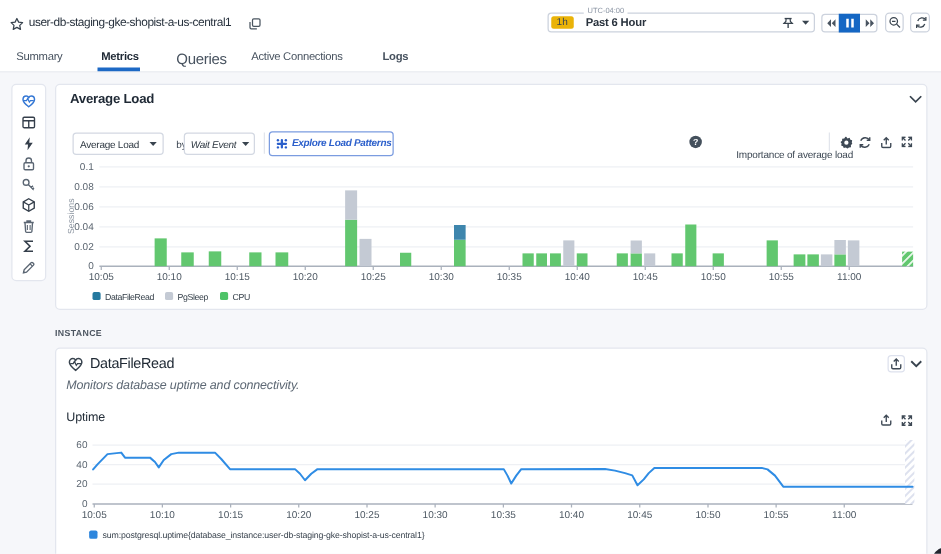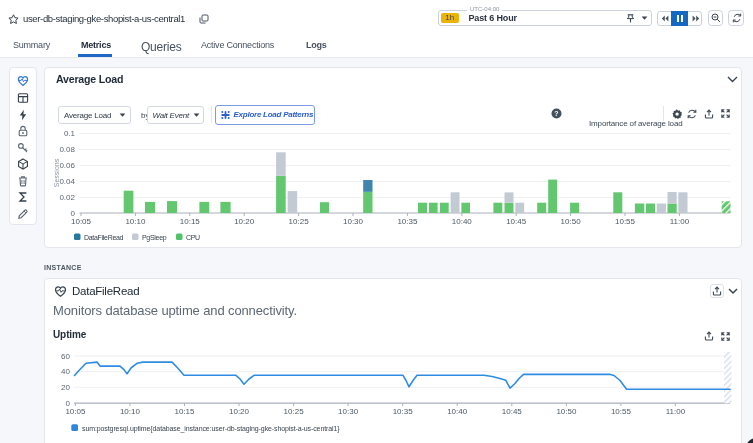--- a/index.html
+++ b/index.html
@@ -235,22 +235,22 @@
   </svg>
 <div class="txt" style="left:72px;top:284.5px;font-size:11.5px;color:#212b36;letter-spacing:-0.25px;">DataFileRead</div>
 <div class="abs" style="left:710px;top:284px;width:14px;height:14px;border:1px solid #dde1ed;border-radius:3px;background:#fff;box-sizing:border-box;"></div>
 <svg class="abs" style="left:712px;top:286px" width="10" height="10" viewBox="0 0 10 10">
 <path d="M1.4 5.4 V8 a1 1 0 0 0 1 1 h5.2 a1 1 0 0 0 1 -1 V5.4" fill="none" stroke="#3e4955" stroke-width="1.1"></path>
 <path d="M5 6.6 V1.4 M3 3.2 L5 1.1 L7 3.2" fill="none" stroke="#3e4955" stroke-width="1.1"></path>
   </svg>
 <svg class="abs" style="left:728px;top:288px" width="10" height="7" viewBox="0 0 10 7">
     <path d="M1 1 L5 5 L9 1" fill="none" stroke="#39444f" stroke-width="1.5"></path>
   </svg>
-<div class="txt" style="left:53px;top:303px;font-size:13px;color:#5d6874;letter-spacing:-0.12px;">Monitors database uptime and connectivity.</div>
-<div class="txt" style="left:53px;top:329px;font-size:10px;color:#242e39;letter-spacing:-0.1px;font-weight:bold;">Uptime</div>
+<div class="txt" style="left:53px;top:303px;font-size:10px;color:#5d6874;letter-spacing:-0.12px;font-style:italic;">Monitors database uptime and connectivity.</div>
+<div class="txt" style="left:53px;top:329px;font-size:10px;color:#242e39;letter-spacing:-0.1px;">Uptime</div>
 <svg class="abs" style="left:704px;top:331px" width="10" height="10" viewBox="0 0 10 10">
 <path d="M1.4 5.4 V8 a1 1 0 0 0 1 1 h5.2 a1 1 0 0 0 1 -1 V5.4" fill="none" stroke="#3e4955" stroke-width="1.1"></path>
 <path d="M5 6.6 V1.4 M3 3.2 L5 1.1 L7 3.2" fill="none" stroke="#3e4955" stroke-width="1.1"></path>
   </svg>
 <svg class="abs" style="left:721px;top:331.5px" width="9" height="9" viewBox="0 0 9 9">
 <path d="M5.6 0.8 h2.6 v2.6 M8 1 L5.6 3.4 M3.4 8.2 H0.8 V5.6 M1 8 L3.4 5.6 M0.8 3.4 V0.8 h2.6 M1 1 L3.4 3.4 M8.2 5.6 v2.6 H5.6 M8 8 L5.6 5.6" fill="none" stroke="#3e4955" stroke-width="1.1"></path>
   </svg>
 <svg class="abs" style="left:44px;top:346px" width="697" height="92" viewBox="0 0 697 92">
     <line x1="30" y1="10" x2="686" y2="10" stroke="#eef0f4" stroke-width="1"></line>
     <text x="26" y="12.5" font-size="8" fill="#5b6570" text-anchor="end">60</text>

